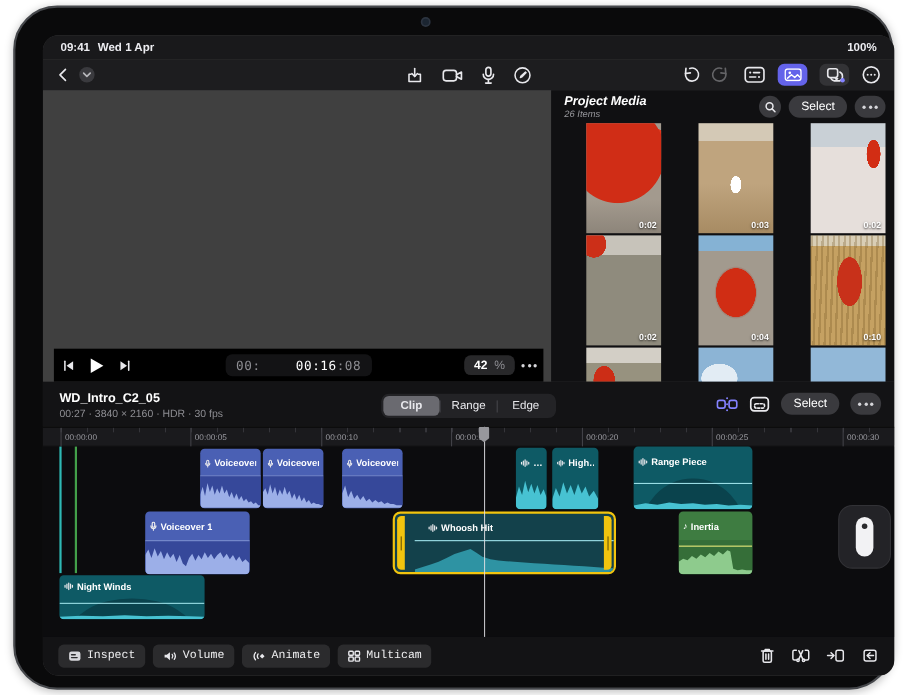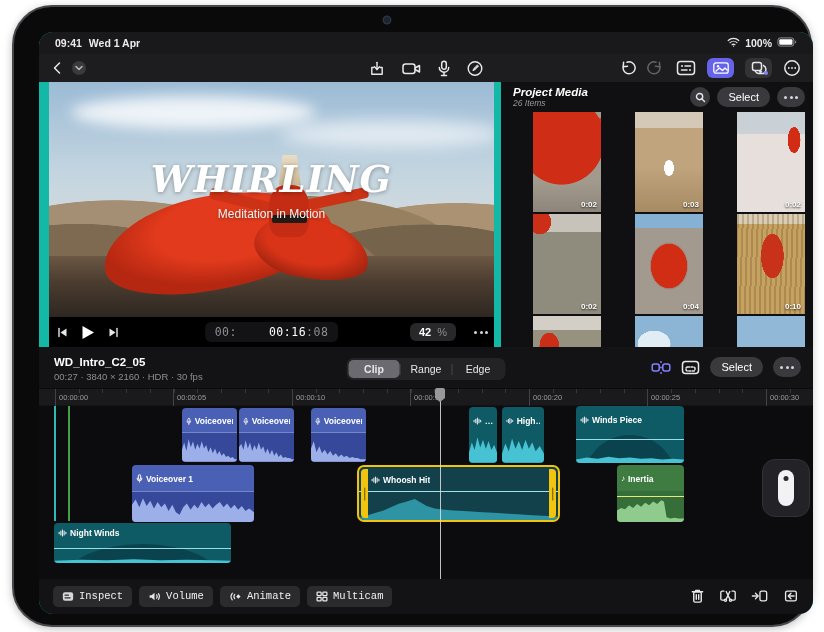--- a/index.html
+++ b/index.html
@@ -12,28 +12,28 @@
             background:#0a0a0b; border:2px solid #46484c; border-radius:40px;
             box-shadow:0 2px 8px rgba(0,0,0,.25); }
   .camera-dot { position:absolute; left:50%; top:10px; width:6px; height:6px; margin-left:-28px;
                 border-radius:50%; background:#1b2531; box-shadow:0 0 0 1.5px #2c3440; }
   .corner-curl { position:absolute; right:16px; bottom:12px; width:26px; height:26px;
                  border-right:2.5px solid rgba(255,255,255,.9); border-bottom:2.5px solid rgba(255,255,255,.55);
                  border-bottom-right-radius:22px; opacity:.9; }
 
   
   .screen { position:absolute; left:25px; top:25px; width:774px; height:582px;
-            background:#14b8a6; border-radius:14px; overflow:hidden; color:#fff; }
+            background:#404040; border-radius:14px; overflow:hidden; color:#fff; }
 
   
   .statusbar { position:absolute; left:0; top:0; width:774px; height:22px; background:#19191b;
                display:flex; align-items:center; justify-content:space-between; padding:0 16px;
                font-size:10.5px; font-weight:700; color:#ececf0; }
   .sb-left { display:flex; gap:7px; }
-  .sb-right { display:flex; align-items:flex-end; gap:5px; font-weight:600; }
+  .sb-right { display:flex; align-items:flex-end; gap:5px; font-weight:600;flex-direction:column; }
 
   
   .toolbar { position:absolute; left:0; top:22px; width:774px; height:28px; background:#1d1d1f;
              display:flex; align-items:center; }
   .tb-left { position:absolute; left:12px; display:flex; align-items:center; gap:9px; }
   .tb-title { font-size:12.5px; font-weight:700; color:#fff; white-space:nowrap; }
   .tb-chev-badge { width:14px; height:14px; border-radius:50%; background:#3a3a3e;
                    display:flex; align-items:center; justify-content:center; }
   .tb-center { position:absolute; left:50%; transform:translateX(-50%); display:flex; gap:16px; align-items:center; }
   .tb-right { position:absolute; right:12px; display:flex; gap:11px; align-items:center; }
@@ -81,21 +81,21 @@
   .v-sub { margin-top:6px; font-size:12px; font-weight:400; color:#f4f4f4; text-shadow:0 1px 3px rgba(0,0,0,.4); }
 
   
   .playbar { position:absolute; left:10px; top:285px; width:445px; height:30px; background:#000;
              display:flex; align-items:center; }
   .pb-left { position:absolute; left:8px; display:flex; align-items:center; gap:13px; }
   .pb-timecode { position:absolute; left:50%; transform:translateX(-50%);
                  background:#131315; border-radius:6px; padding:3px 10px;
                  font-family:"DejaVu Sans Mono", monospace; font-size:11.5px; letter-spacing:.5px; }
   .tc-dim { color:#8e8e93; } .tc-main { color:#fff;margin-left:32px; }
-  .pb-right { position:absolute; right:6px; display:flex; align-items:center; gap:18px; }
+  .pb-right { position:absolute; right:6px; display:flex; align-items:center; gap:6px; }
   .zoom-pill { background:#28282a; border-radius:6px; padding:3px 9px; font-size:11px; display:flex; gap:6px; }
   .zoom-val { color:#fff; font-weight:600; } .zoom-unit { color:#8e8e93; }
 
   
   .dots { display:flex; gap:2.5px; align-items:center; }
   .dots i { width:3px; height:3px; border-radius:50%; background:#d6d6da; }
 
   
   .panel { position:absolute; left:462px; top:50px; width:312px; height:265px; background:#101012; overflow:hidden; }
   .panel-head { position:absolute; left:0; top:0; width:100%; height:30px; display:flex; align-items:center; }
@@ -170,21 +170,21 @@
   .c-blue { background:#4a60b4; }
   .c-blue .clip-wave { background:#36489a; border-top:1px solid rgba(165,185,240,.55); }
   .c-blue .wfill { fill:#9cafe8; }
 
   .c-teal { background:#0e5a65; }
   .c-teal .wfill { fill:#47c2d2; }
   .dome { position:absolute; left:6%; width:88%; top:12%; height:160%;
           background:#0a434d; border-radius:50% 50% 0 0 / 100% 100% 0 0; }
   .vol-line { position:absolute; left:0; right:0; top:22%; height:1px; background:#a9ecf3; opacity:.9; }
 
-  .c-whoosh { background:#13414b; border:2px solid #f2c40e; border-radius:7px; }
+  .c-whoosh { background:#13414b; border:2px solid #f2c40e; border-radius:7px;padding-left:18px; }
   .c-whoosh .wfill { fill:#2e93a3; }
   .c-whoosh .clip-wave { border-top:1px solid #9fe3ec; }
   .handle { position:absolute; top:2px; bottom:2px; width:7px; background:#f2c40e; z-index:3; }
   .handle.l { left:2px; border-radius:4px 0 0 4px; } .handle.r { right:2px; border-radius:0 4px 4px 0; }
   .handle i { position:absolute; left:50%; top:50%; transform:translate(-50%,-50%);
               width:1.5px; height:13px; background:#6b5606; border-radius:1px; }
 
   .c-green { background:#3e7c41; }
   .c-green .clip-wave { background:#356e38; }
   .c-green .wfill { fill:#8ecb8d; }
@@ -330,39 +330,20 @@
             <svg class="ic" width="18" height="18" viewBox="0 0 18 18">
                 <circle cx="9" cy="9" r="7.2"></circle>
                 <circle cx="5.8" cy="9" r=".9" fill="#e8e8ec" stroke="none"></circle>
                 <circle cx="9" cy="9" r=".9" fill="#e8e8ec" stroke="none"></circle>
                 <circle cx="12.2" cy="9" r=".9" fill="#e8e8ec" stroke="none"></circle>
               </svg>
           </span>
         </div>
       </div>
 
-      <div class="viewer">
-        <div class="v-sky"></div>
-        <div class="v-cloud1"></div>
-        <div class="v-cloud2"></div>
-        <div class="v-hills-back"></div>
-        <div class="v-hills-mid"></div>
-        <div class="v-ground"></div>
-        <div class="v-cape"></div>
-        <div class="v-skirt"></div>
-        <div class="v-arm-l"></div>
-        <div class="v-arm-r"></div>
-        <div class="v-torso"></div>
-        <div class="v-belt"></div>
-        <div class="v-hat"></div>
-        <div class="v-title-wrap">
-          <div class="v-title">WHIRLING</div>
-          <div class="v-sub">Meditation in Motion</div>
-        </div>
-      </div>
 
       <div class="playbar">
         <div class="pb-left">
           <span class="icon-btn">
             <svg width="11" height="11" viewBox="0 0 11 11">
                 <path d="M2 1.5 v8" stroke="#e8e8ec" stroke-width="1.4" stroke-linecap="round"></path>
                 <path d="M9.5 1.5 L3.5 5.5 l6 4 z" fill="#e8e8ec"></path>
               </svg>
           </span>
           <span class="icon-btn">
@@ -581,32 +562,32 @@
                 <svg viewBox="0 0 100 24" preserveAspectRatio="none">
                   <polygon class="wfill" points="0,24 0,17 8,9 16,15 24,5 32,13 40,7 48,14 56,6 64,13 72,8 80,15 90,11 100,17 100,24"></polygon>
                 </svg>
               </div>
           </div>
           <div class="clip c-teal" style="left:537px;top:0px;width:108px;height:57px">
             <div class="clip-head">
                 <svg class="ic" width="9" height="8" viewBox="0 0 12 10">
                   <path d="M1.5 4 v2 M3.8 2.5 v5 M6 1 v8 M8.2 2.5 v5 M10.5 4 v2"></path>
                 </svg>
-                <span class="clip-label">Winds Piece</span>
+                <span class="clip-label">Range Piece</span>
               </div>
             <div class="clip-wave">
                 <div class="dome"></div>
                 <div class="vol-line"></div>
                 <svg viewBox="0 0 100 24" preserveAspectRatio="none">
                   <polygon class="wfill" points="0,24 0,21 10,19.5 20,20.5 30,19 40,20 50,19.5 60,20.5 70,20 80,21 90,20.5 100,21 100,24"></polygon>
                 </svg>
               </div>
           </div>
 
-          <div class="clip c-blue" style="left:93px;top:59px;width:122px;height:57px">
+          <div class="clip c-blue" style="left:93px;top:59px;width:95px;height:57px">
             <div class="clip-head">
                 <svg class="ic" width="7" height="9" viewBox="0 0 9 12">
                   <rect x="3" y="1" width="3" height="6" rx="1.5"></rect>
                   <path d="M1.5 5.5 a3 3 0 0 0 6 0 M4.5 8.7 v2"></path>
                 </svg>
                 <span class="clip-label">Voiceover 1</span>
               </div>
             <div class="clip-wave">
                 <svg viewBox="0 0 100 24" preserveAspectRatio="none">
                   <polygon class="wfill" points="0,24 0,10 3,6 6,12 9,5 12,11 15,7 18,13 21,8 24,12 27,9 30,15 33,10 36,16 39,18 42,12 45,9 48,14 51,10 54,13 57,8 60,12 63,9 66,13 69,10 72,8 75,12 78,9 81,13 84,10 87,14 90,11 93,15 96,13 100,16 100,24"></polygon>
@@ -640,21 +621,21 @@
                 <span class="clip-label">Inertia</span>
               </div>
             <div class="clip-wave">
                 <div class="g-line"></div>
                 <svg viewBox="0 0 100 24" preserveAspectRatio="none">
                   <polygon class="wfill" points="0,24 0,15 6,13 12,14 18,11 24,13 30,10 36,12 42,9 48,11 54,8 60,10 66,7 70,8 74,20 80,21 86,20.5 92,21 100,21 100,24"></polygon>
                 </svg>
               </div>
           </div>
 
-          <div class="clip c-teal" style="left:15px;top:117px;width:177px;height:40px">
+          <div class="clip c-teal" style="left:15px;top:117px;width:132px;height:40px">
             <div class="clip-head">
                 <svg class="ic" width="9" height="8" viewBox="0 0 12 10">
                   <path d="M1.5 4 v2 M3.8 2.5 v5 M6 1 v8 M8.2 2.5 v5 M10.5 4 v2"></path>
                 </svg>
                 <span class="clip-label">Night Winds</span>
               </div>
             <div class="clip-wave">
                 <div class="dome"></div>
                 <div class="vol-line" style="top:30%"></div>
                 <svg viewBox="0 0 100 24" preserveAspectRatio="none">

